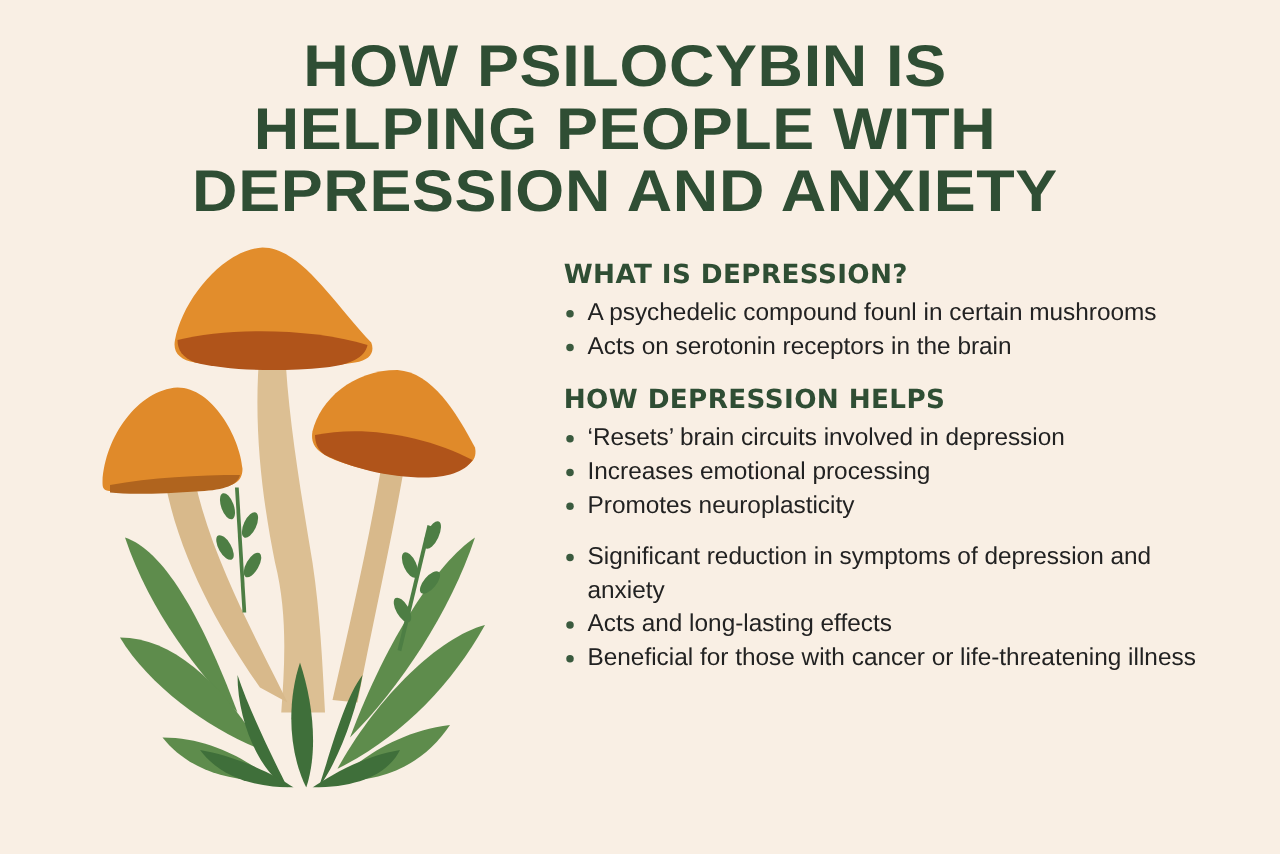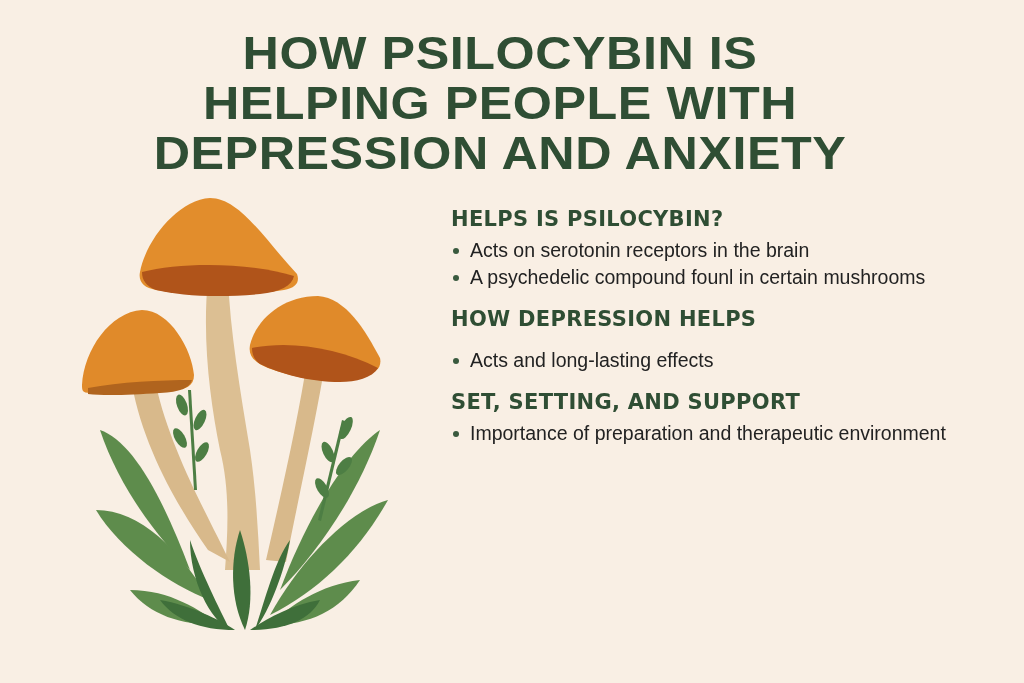--- a/index.html
+++ b/index.html
@@ -105,33 +105,34 @@
       <ellipse cx="286" cy="238" rx="5" ry="12" transform="rotate(25 286 238)"></ellipse>
       <ellipse cx="268" cy="262" rx="5" ry="11" transform="rotate(-25 268 262)"></ellipse>
       <ellipse cx="284" cy="276" rx="5" ry="11" transform="rotate(40 284 276)"></ellipse>
       <ellipse cx="262" cy="298" rx="5" ry="11" transform="rotate(-30 262 298)"></ellipse>
     </g>
   </svg>
 </div>
 
 <div class="content">
   <div class="section">
-    <h2>HELPS IS PSILOCYBIN?</h2>
+    <h2>WHAT IS DEPRESSION?</h2>
     <ul>
+      <li><span class="dot"></span><span>A psychedelic compound founl in certain mushrooms</span></li>
       <li><span class="dot"></span><span>Acts on serotonin receptors in the brain</span></li>
-      <li><span class="dot"></span><span>A psychedelic compound founl in certain mushrooms</span></li>
     </ul>
   </div>
   <div class="section">
     <h2>HOW DEPRESSION HELPS</h2>
+    <ul>
+      <li><span class="dot"></span><span>‘Resets’ brain circuits involved in depression</span></li>
+      <li><span class="dot"></span><span>Increases emotional processing</span></li>
+      <li><span class="dot"></span><span>Promotes neuroplasticity</span></li>
+    </ul>
   </div>
   <div class="section">
     <ul>
+      <li style="width:490px"><span class="dot"></span><span>Significant reduction in symptoms of depression and anxiety</span></li>
       <li><span class="dot"></span><span>Acts and long-lasting effects</span></li>
-    </ul>
-  </div>
-  <div class="section">
-    <h2>SET, SETTING, AND SUPPORT</h2>
-    <ul>
-      <li><span class="dot"></span><span>Importance of preparation and therapeutic environment</span></li>
+      <li><span class="dot"></span><span>Beneficial for those with cancer or life-threatening illness</span></li>
     </ul>
   </div>
 </div>
 
 </body></html>

